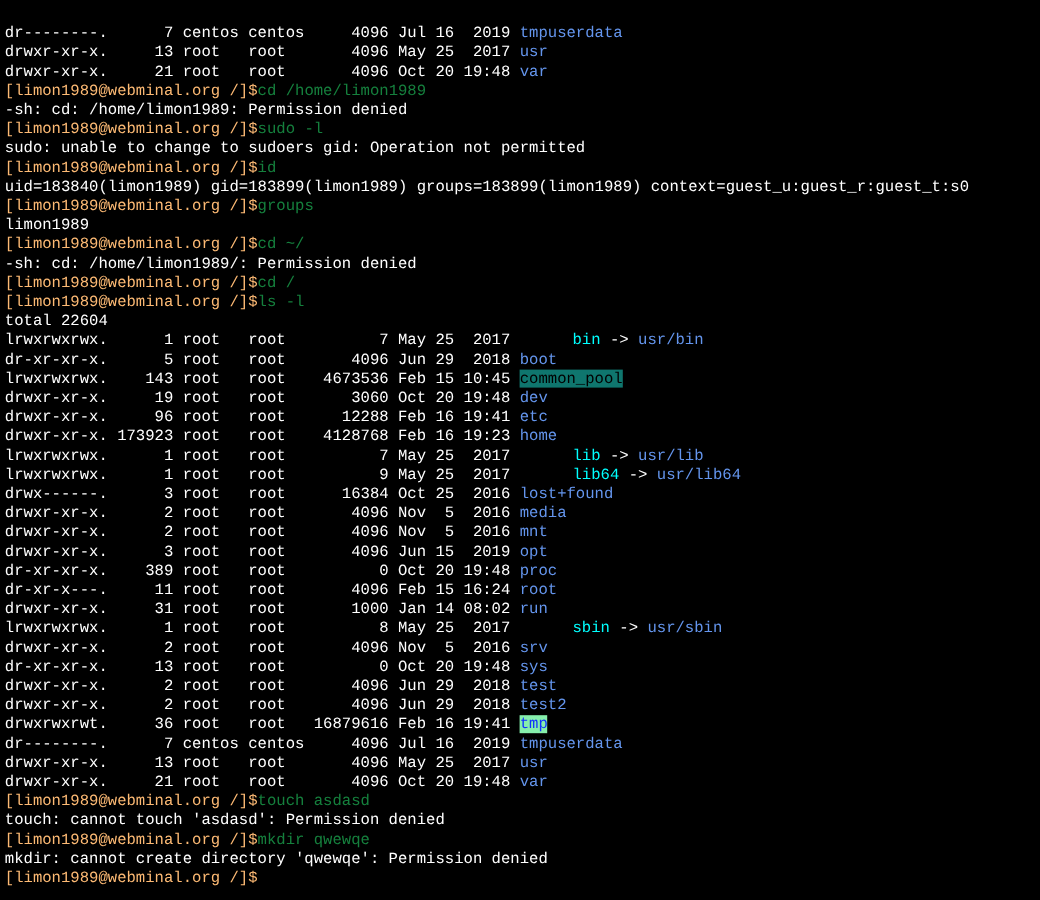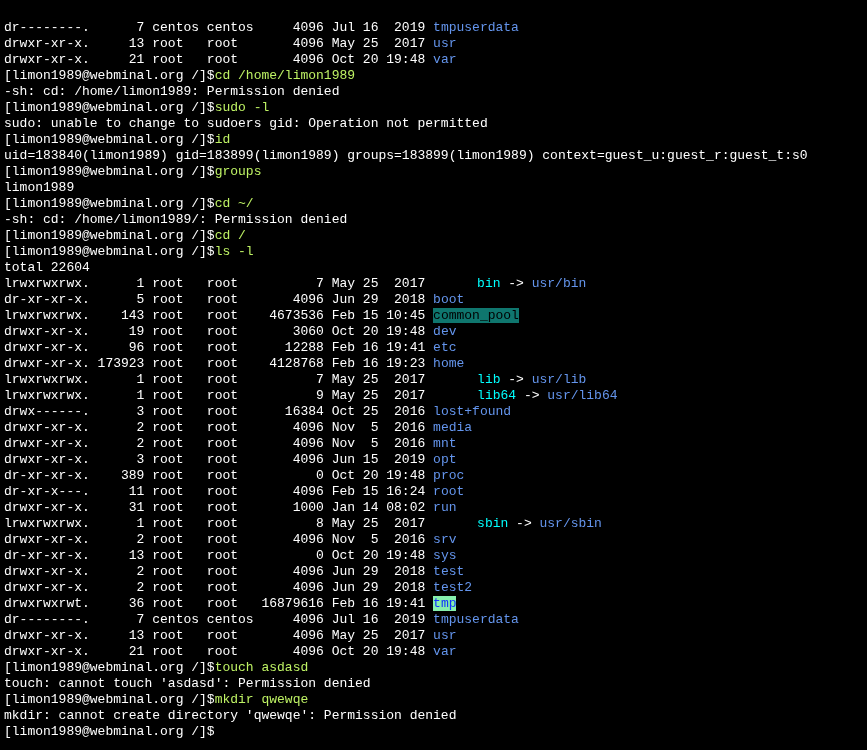--- a/index.html
+++ b/index.html
@@ -16,20 +16,20 @@
   }
   .term {
     padding: 20px 4px;
     white-space: pre;
   }
   .line { white-space: pre; }
   .cyan { color: #00ffff; margin-left: 44px; }
   .blue { color: #6495ed; }
   .green-bg { background: #0f766e; color: #000; }
   .green-bg-blue { background: #86efac; color: #1030ff; text-align: right; }
-  .prompt { color: #ffffff; }
-  .cmd { color: #bef264; }
+  .prompt { color: #fdba74; }
+  .cmd { color: #15803d; }
   .plain { color: #fff; }
 </style>
 </head>
 <body>
 
 <div class="term" id="term"><div class="line"><span class="plain">dr--------.      7 centos centos     4096 Jul 16  2019 </span><span class="blue">tmpuserdata</span></div><div class="line"><span class="plain">drwxr-xr-x.     13 root   root       4096 May 25  2017 </span><span class="blue">usr</span></div><div class="line"><span class="plain">drwxr-xr-x.     21 root   root       4096 Oct 20 19:48 </span><span class="blue">var</span></div><div class="line"><span class="prompt">[limon1989@webminal.org /]$</span><span class="cmd">cd /home/limon1989</span></div><div class="line">-sh: cd: /home/limon1989: Permission denied</div><div class="line"><span class="prompt">[limon1989@webminal.org /]$</span><span class="cmd">sudo -l</span></div><div class="line">sudo: unable to change to sudoers gid: Operation not permitted</div><div class="line"><span class="prompt">[limon1989@webminal.org /]$</span><span class="cmd">id</span></div><div class="line">uid=183840(limon1989) gid=183899(limon1989) groups=183899(limon1989) context=guest_u:guest_r:guest_t:s0</div><div class="line"><span class="prompt">[limon1989@webminal.org /]$</span><span class="cmd">groups</span></div><div class="line">limon1989</div><div class="line"><span class="prompt">[limon1989@webminal.org /]$</span><span class="cmd">cd ~/</span></div><div class="line">-sh: cd: /home/limon1989/: Permission denied</div><div class="line"><span class="prompt">[limon1989@webminal.org /]$</span><span class="cmd">cd /</span></div><div class="line"><span class="prompt">[limon1989@webminal.org /]$</span><span class="cmd">ls -l</span></div><div class="line">total 22604</div><div class="line"><span class="plain">lrwxrwxrwx.      1 root   root          7 May 25  2017 </span><span class="cyan">bin</span><span class="plain"> -&gt; </span><span class="blue">usr/bin</span></div><div class="line"><span class="plain">dr-xr-xr-x.      5 root   root       4096 Jun 29  2018 </span><span class="blue">boot</span></div><div class="line"><span class="plain">lrwxrwxrwx.    143 root   root    4673536 Feb 15 10:45 </span><span class="green-bg">common_pool</span></div><div class="line"><span class="plain">drwxr-xr-x.     19 root   root       3060 Oct 20 19:48 </span><span class="blue">dev</span></div><div class="line"><span class="plain">drwxr-xr-x.     96 root   root      12288 Feb 16 19:41 </span><span class="blue">etc</span></div><div class="line"><span class="plain">drwxr-xr-x. 173923 root   root    4128768 Feb 16 19:23 </span><span class="blue">home</span></div><div class="line"><span class="plain">lrwxrwxrwx.      1 root   root          7 May 25  2017 </span><span class="cyan">lib</span><span class="plain"> -&gt; </span><span class="blue">usr/lib</span></div><div class="line"><span class="plain">lrwxrwxrwx.      1 root   root          9 May 25  2017 </span><span class="cyan">lib64</span><span class="plain"> -&gt; </span><span class="blue">usr/lib64</span></div><div class="line"><span class="plain">drwx------.      3 root   root      16384 Oct 25  2016 </span><span class="blue">lost+found</span></div><div class="line"><span class="plain">drwxr-xr-x.      2 root   root       4096 Nov  5  2016 </span><span class="blue">media</span></div><div class="line"><span class="plain">drwxr-xr-x.      2 root   root       4096 Nov  5  2016 </span><span class="blue">mnt</span></div><div class="line"><span class="plain">drwxr-xr-x.      3 root   root       4096 Jun 15  2019 </span><span class="blue">opt</span></div><div class="line"><span class="plain">dr-xr-xr-x.    389 root   root          0 Oct 20 19:48 </span><span class="blue">proc</span></div><div class="line"><span class="plain">dr-xr-x---.     11 root   root       4096 Feb 15 16:24 </span><span class="blue">root</span></div><div class="line"><span class="plain">drwxr-xr-x.     31 root   root       1000 Jan 14 08:02 </span><span class="blue">run</span></div><div class="line"><span class="plain">lrwxrwxrwx.      1 root   root          8 May 25  2017 </span><span class="cyan">sbin</span><span class="plain"> -&gt; </span><span class="blue">usr/sbin</span></div><div class="line"><span class="plain">drwxr-xr-x.      2 root   root       4096 Nov  5  2016 </span><span class="blue">srv</span></div><div class="line"><span class="plain">dr-xr-xr-x.     13 root   root          0 Oct 20 19:48 </span><span class="blue">sys</span></div><div class="line"><span class="plain">drwxr-xr-x.      2 root   root       4096 Jun 29  2018 </span><span class="blue">test</span></div><div class="line"><span class="plain">drwxr-xr-x.      2 root   root       4096 Jun 29  2018 </span><span class="blue">test2</span></div><div class="line"><span class="plain">drwxrwxrwt.     36 root   root   16879616 Feb 16 19:41 </span><span class="green-bg-blue">tmp</span></div><div class="line"><span class="plain">dr--------.      7 centos centos     4096 Jul 16  2019 </span><span class="blue">tmpuserdata</span></div><div class="line"><span class="plain">drwxr-xr-x.     13 root   root       4096 May 25  2017 </span><span class="blue">usr</span></div><div class="line"><span class="plain">drwxr-xr-x.     21 root   root       4096 Oct 20 19:48 </span><span class="blue">var</span></div><div class="line"><span class="prompt">[limon1989@webminal.org /]$</span><span class="cmd">touch asdasd</span></div><div class="line">touch: cannot touch 'asdasd': Permission denied</div><div class="line"><span class="prompt">[limon1989@webminal.org /]$</span><span class="cmd">mkdir qwewqe</span></div><div class="line">mkdir: cannot create directory 'qwewqe': Permission denied</div><div class="line"><span class="prompt">[limon1989@webminal.org /]$</span><span class="cmd"></span></div></div>
 
 </body></html>

